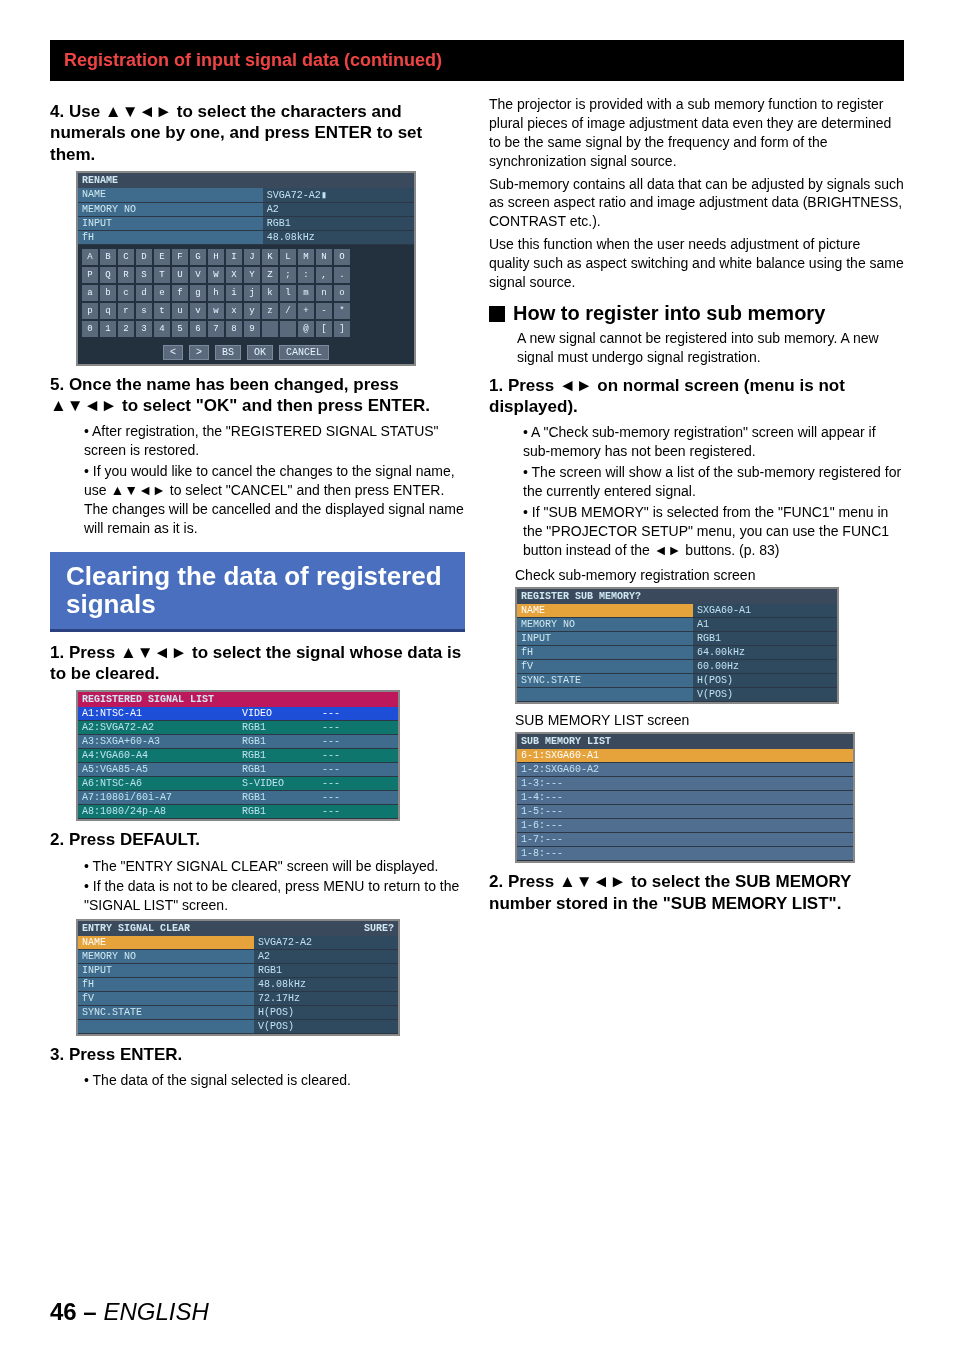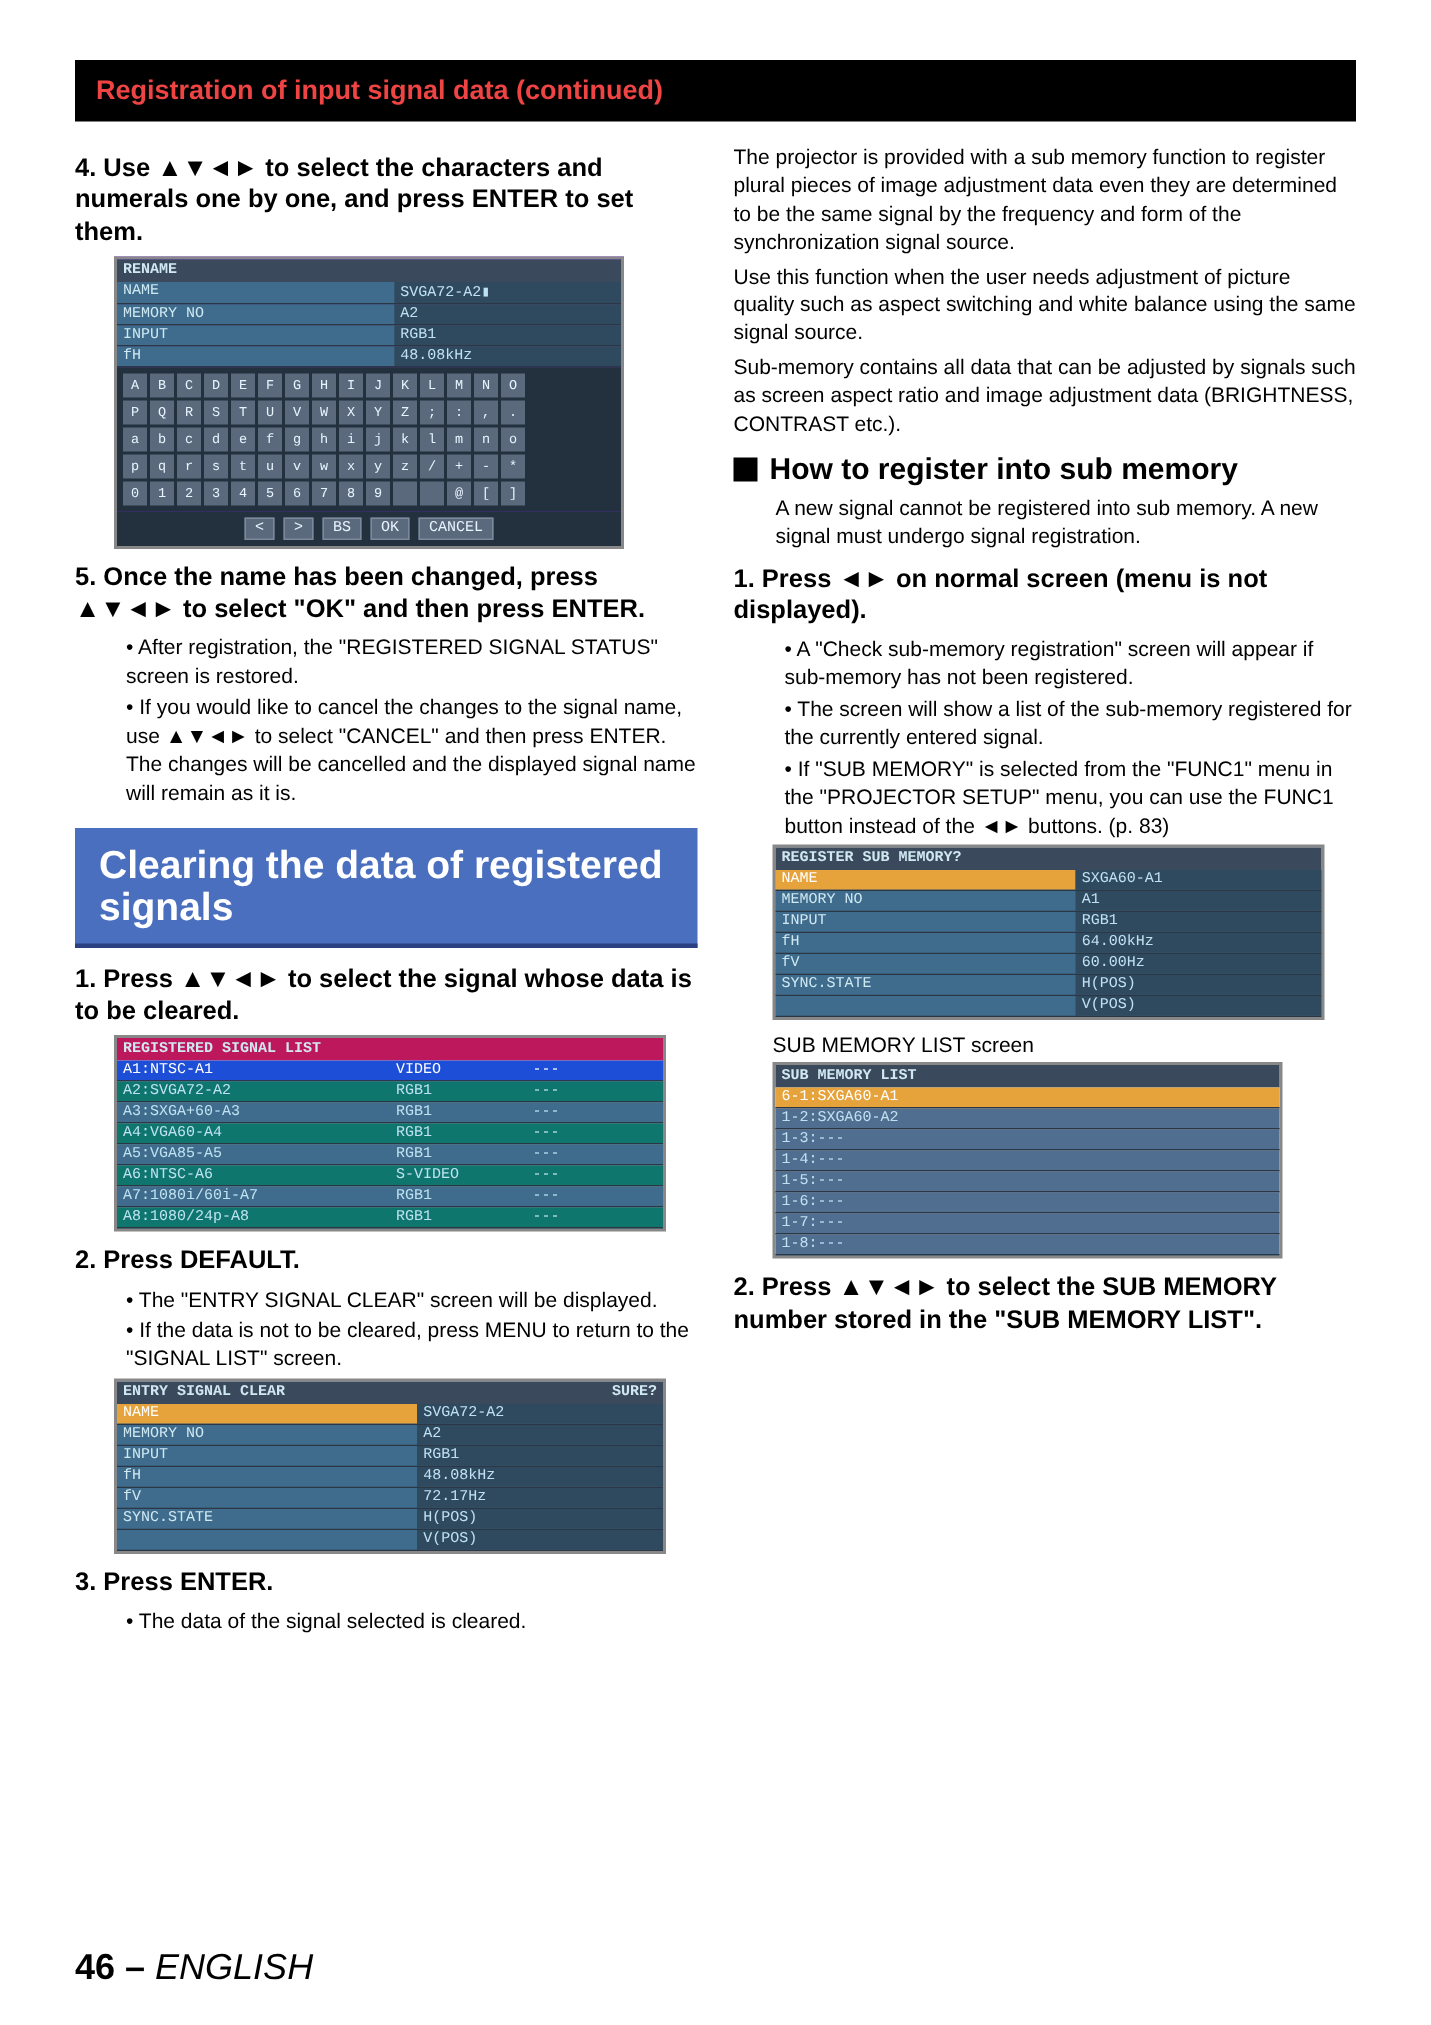--- a/index.html
+++ b/index.html
@@ -90,21 +90,21 @@
     width:16px; height:16px; line-height:16px; text-align:center;
     background:#5a6a7c; color:#e8f4ff; font-size:9px;
   }
   .osd .bottom { display:flex; gap:6px; padding:4px; background:#23313f; justify-content:center;}
   .osd .bottom .btn{
     background:#5a6a7c; color:#e8f4ff; padding:1px 6px; font-size:10px;
     border:1px solid #7a8a9c;
   }
 
   .sig-table, .osd2 {
-    width: 368px;
+    width: 324px;
     margin: 4px 0 8px 26px;
     border: 2px solid #888;
     font-family: "Courier New", monospace;
     font-size: 10px;
     color:#bfe2f2;
   }
   .sig-table .head { background:#be185d; color:#d0e8f2; padding:2px 4px; font-weight:bold;}
   .sig-table .row, .osd2 .row {
     display:flex; background:#3f6c8c; border-bottom:1px solid #2b3744;
     padding:0;
@@ -365,33 +365,34 @@
           </div>
         </div>
     </div>
 
     <div class="section-h">3.  Press ENTER.</div>
     <div class="section-sub bullet">The data of the signal selected is cleared.</div>
   </div>
 
   <div class="col">
     <div class="body-text">The projector is provided with a sub memory function to register plural pieces of image adjustment data even they are determined to be the same signal by the frequency and form of the synchronization signal source.</div>
+    <div class="body-text">Sub-memory contains all data that can be adjusted by signals such as screen aspect ratio and image adjustment data (BRIGHTNESS, CONTRAST etc.).</div>
     <div class="body-text">Use this function when the user needs adjustment of picture quality such as aspect switching and white balance using the same signal source.</div>
-    <div class="body-text">Sub-memory contains all data that can be adjusted by signals such as screen aspect ratio and image adjustment data (BRIGHTNESS, CONTRAST etc.).</div>
 
     <div class="sq-h">
         <span>How to register into sub memory</span>
       </div>
     <div class="body-text body-text-indent">A new signal cannot be registered into sub memory. A new signal must undergo signal registration.</div>
 
     <div class="section-h">1.  Press ◄► on normal screen (menu is not displayed).</div>
     <div class="section-sub bullet">A "Check sub-memory registration" screen will appear if sub-memory has not been registered.</div>
     <div class="section-sub bullet">The screen will show a list of the sub-memory registered for the currently entered signal.</div>
     <div class="section-sub bullet">If "SUB MEMORY" is selected from the "FUNC1" menu in the "PROJECTOR SETUP" menu, you can use the FUNC1 button instead of the ◄► buttons. (p. 83)</div>
 
+    <div class="caption">Check sub-memory registration screen</div>
     <div class="osd2">
       <div class="head">REGISTER SUB MEMORY?</div>
       <div id="reg-rows">
           <div class="row sel">
             <div class="c1">NAME</div>
             <div class="c2">SXGA60-A1</div>
           </div>
           <div class="row">
             <div class="c1">MEMORY NO</div>
             <div class="c2">A1</div>

